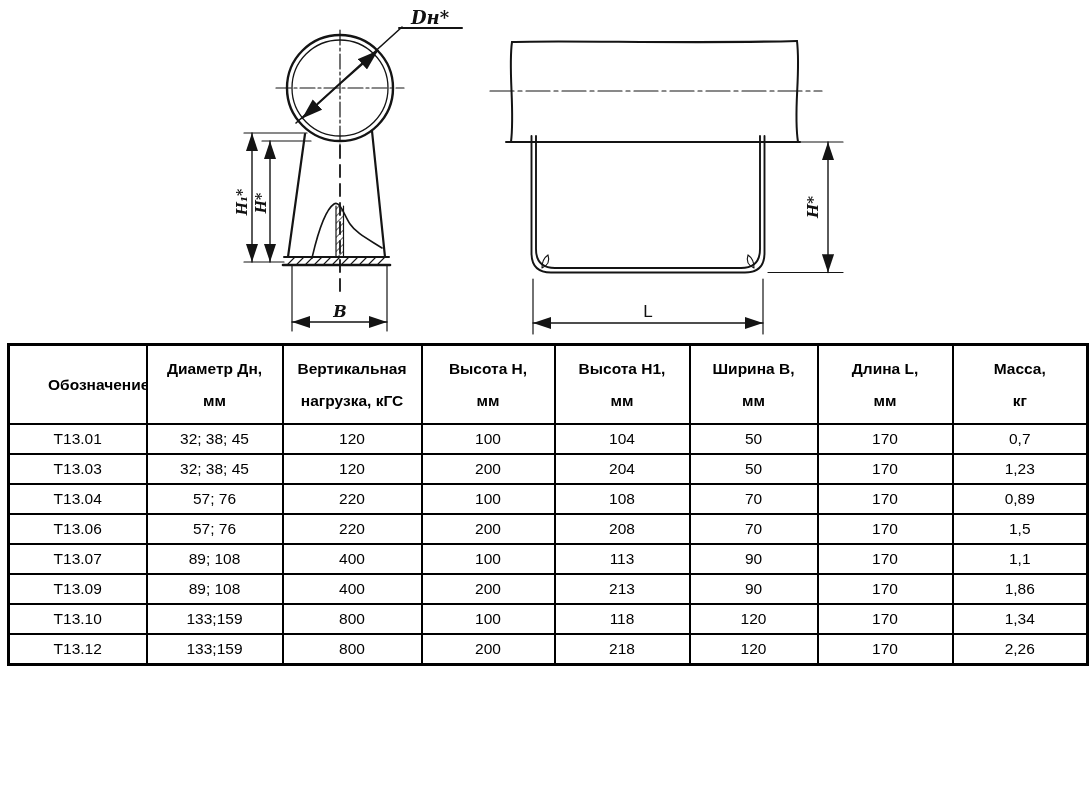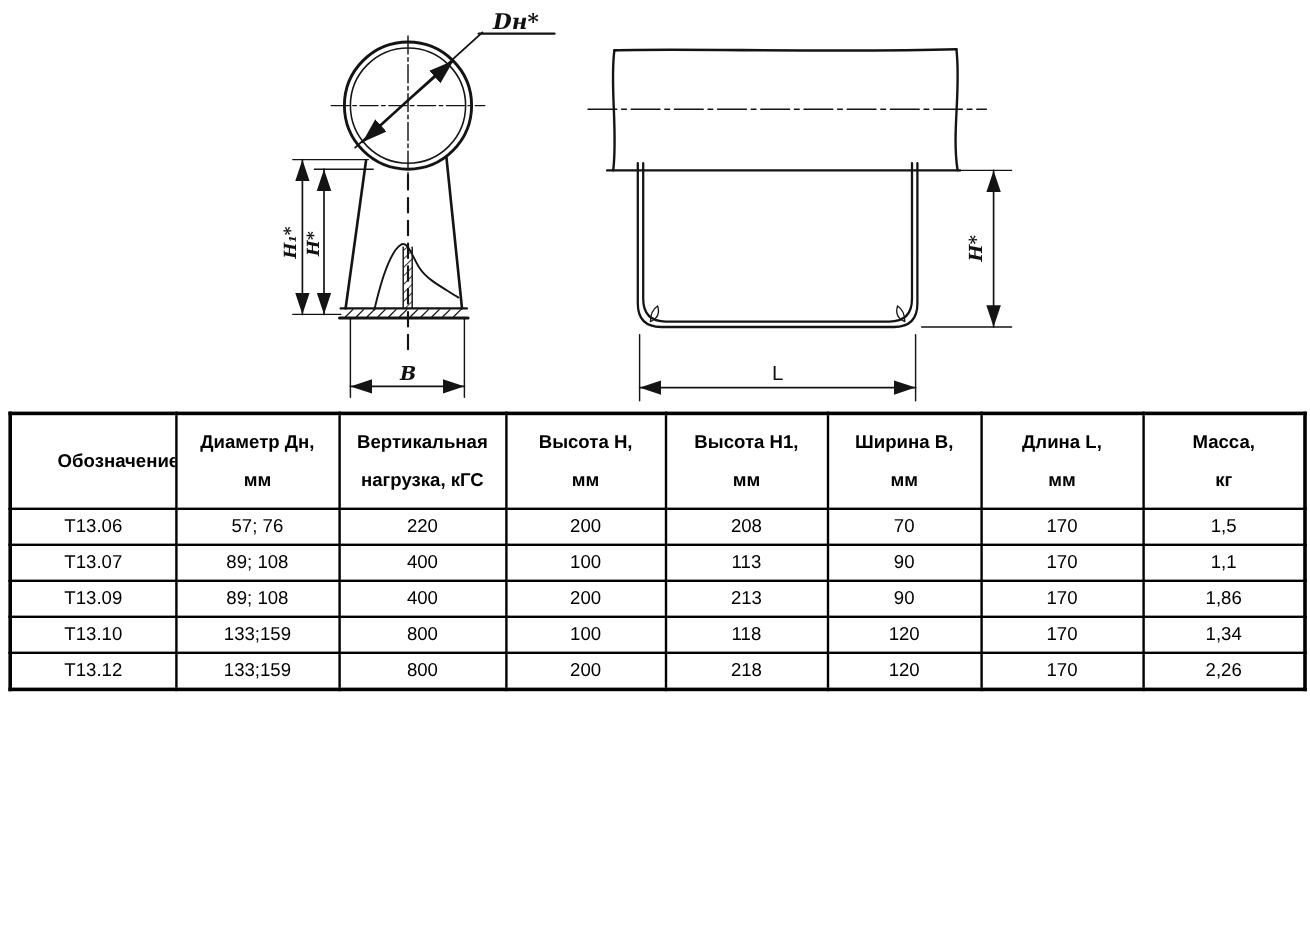--- a/index.html
+++ b/index.html
@@ -156,20 +156,50 @@
           <div class="th-line">мм</div>
         </th>
         <th>
           <div class="th-line">Масса,</div>
           <div class="th-line">кг</div>
         </th>
       </tr>
     </thead>
     <tbody>
         <tr>
+          <td>Т13.01</td>
+          <td>32; 38; 45</td>
+          <td>120</td>
+          <td>100</td>
+          <td>104</td>
+          <td>50</td>
+          <td>170</td>
+          <td>0,7</td>
+        </tr>
+        <tr>
+          <td>Т13.03</td>
+          <td>32; 38; 45</td>
+          <td>120</td>
+          <td>200</td>
+          <td>204</td>
+          <td>50</td>
+          <td>170</td>
+          <td>1,23</td>
+        </tr>
+        <tr>
+          <td>Т13.04</td>
+          <td>57; 76</td>
+          <td>220</td>
+          <td>100</td>
+          <td>108</td>
+          <td>70</td>
+          <td>170</td>
+          <td>0,89</td>
+        </tr>
+        <tr>
           <td>Т13.06</td>
           <td>57; 76</td>
           <td>220</td>
           <td>200</td>
           <td>208</td>
           <td>70</td>
           <td>170</td>
           <td>1,5</td>
         </tr>
         <tr>

